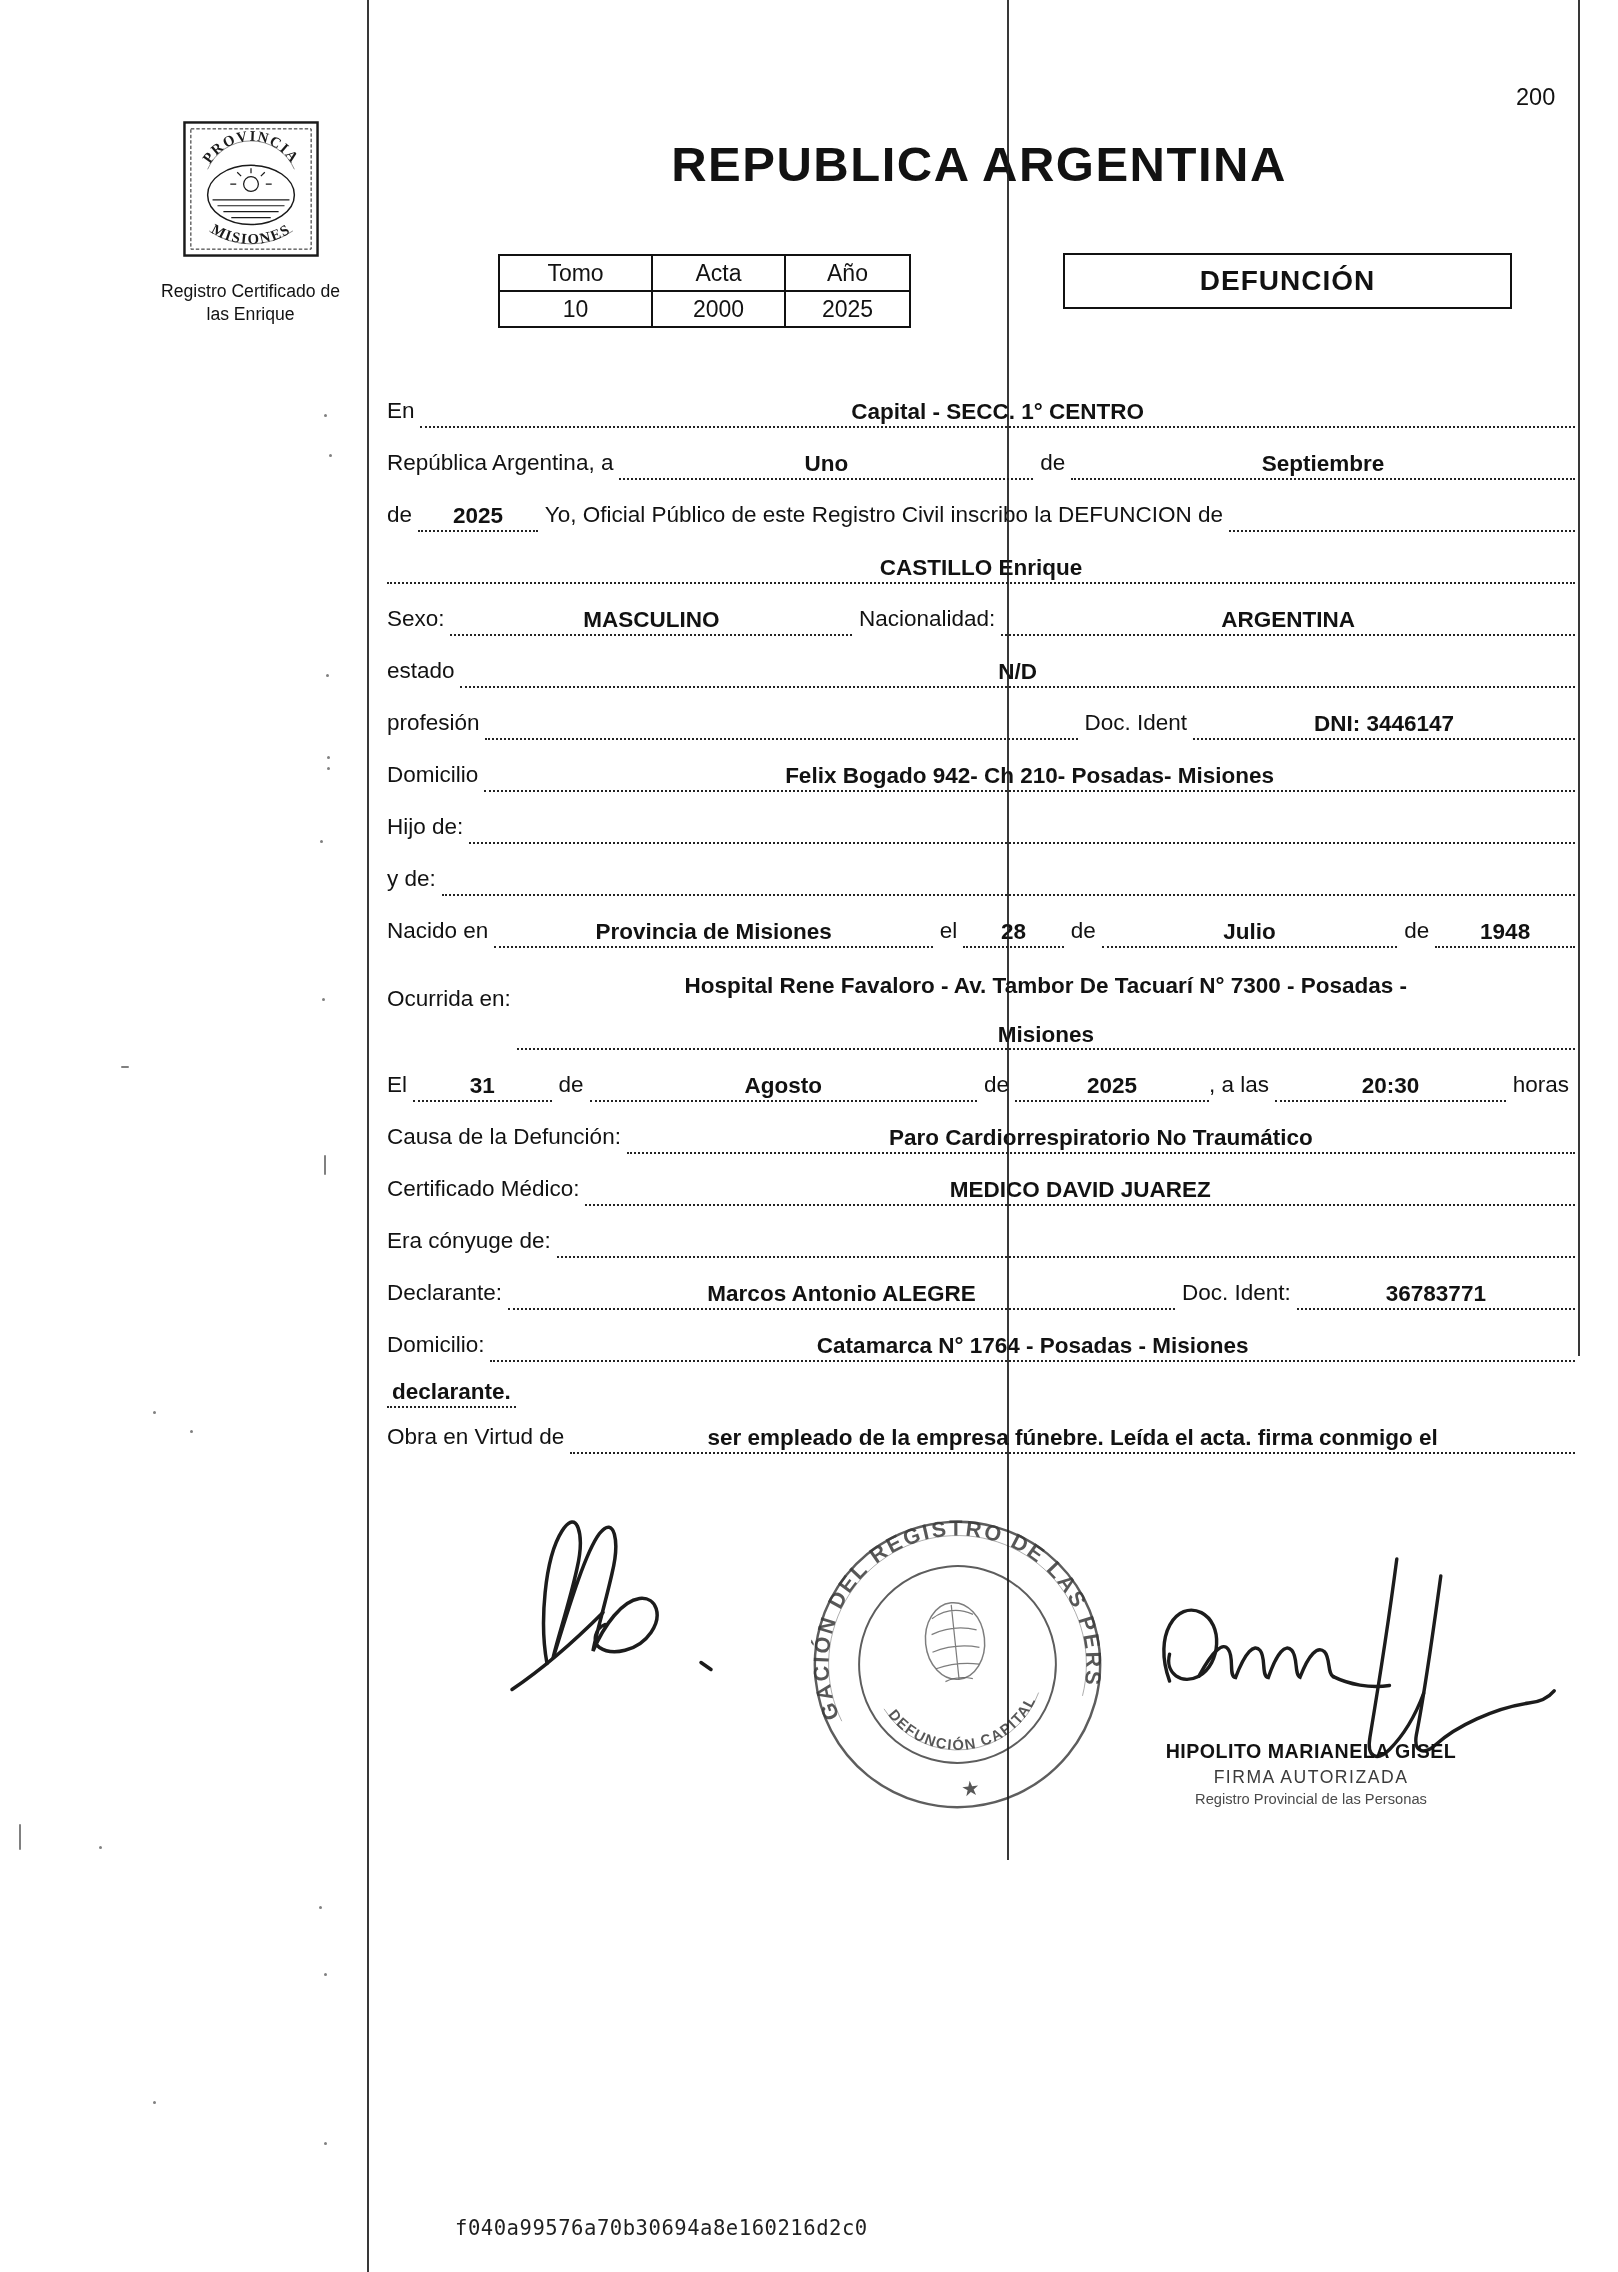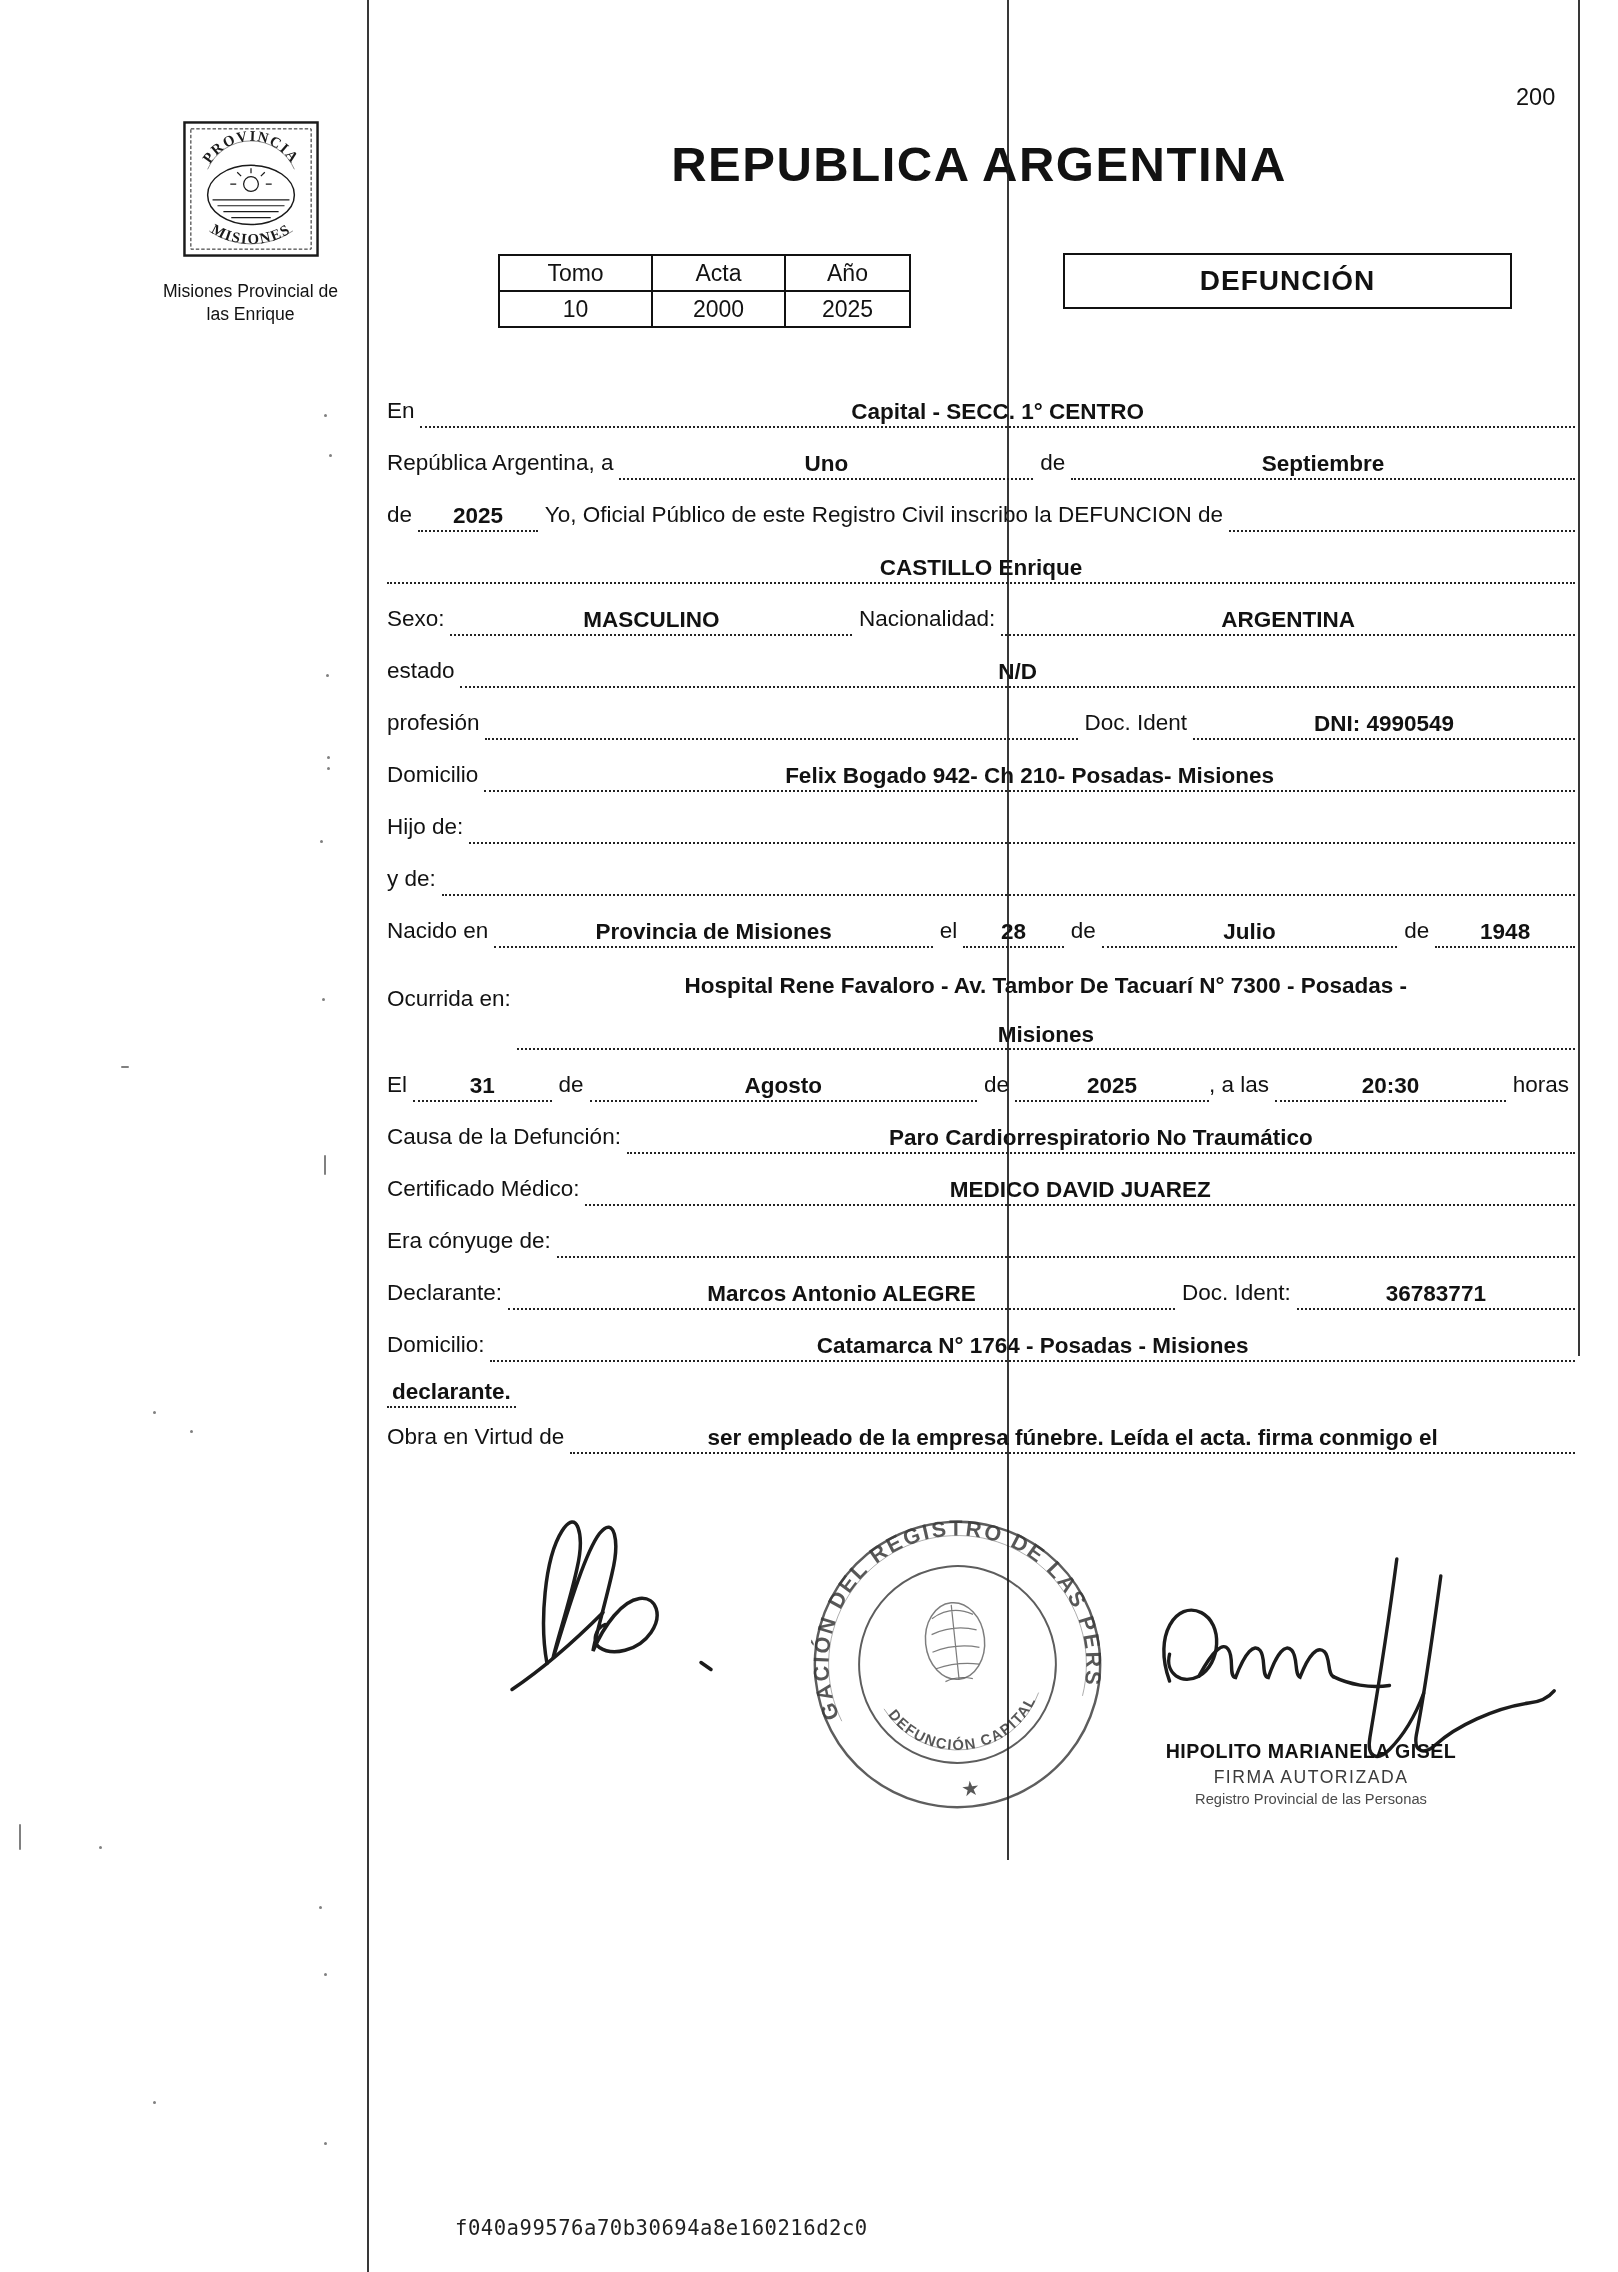--- a/index.html
+++ b/index.html
@@ -102,21 +102,21 @@
       <text font-size="30" font-weight="bold" letter-spacing="3">
         <textPath href="#sealTop" startOffset="50%" text-anchor="middle">PROVINCIA</textPath>
       </text>
       <text font-size="30" font-weight="bold" letter-spacing="3">
         <textPath href="#sealBottom" startOffset="50%" text-anchor="middle">MISIONES</textPath>
       </text>
     </g>
   </svg>
 </div>
 <div class="seal-caption">
-  <div>Misiones Provincial de</div>
+  <div>Registro Certificado de</div>
   <div>las Enrique</div>
 </div>
 
 <h1 class="title">REPUBLICA ARGENTINA</h1>
 
 <table class="record-table">
   <tbody>
       <tr>
     <td>Tomo</td>
     <td>Acta</td>
@@ -168,21 +168,21 @@
 
   <div class="row">
     <span class="lbl">estado</span>
     <div class="fill">N/D</div>
   </div>
 
   <div class="row">
     <span class="lbl">profesión</span>
     <div class="fill" style="flex:61"></div>
     <span class="lbl mid">Doc. Ident</span>
-    <div class="fill" style="flex:39">DNI: 4990549</div>
+    <div class="fill" style="flex:39">DNI: 3446147</div>
   </div>
 
   <div class="row">
     <span class="lbl">Domicilio</span>
     <div class="fill">Felix Bogado 942- Ch 210- Posadas- Misiones</div>
   </div>
 
   <div class="row">
     <span class="lbl">Hijo de:</span>
     <div class="fill"></div>

